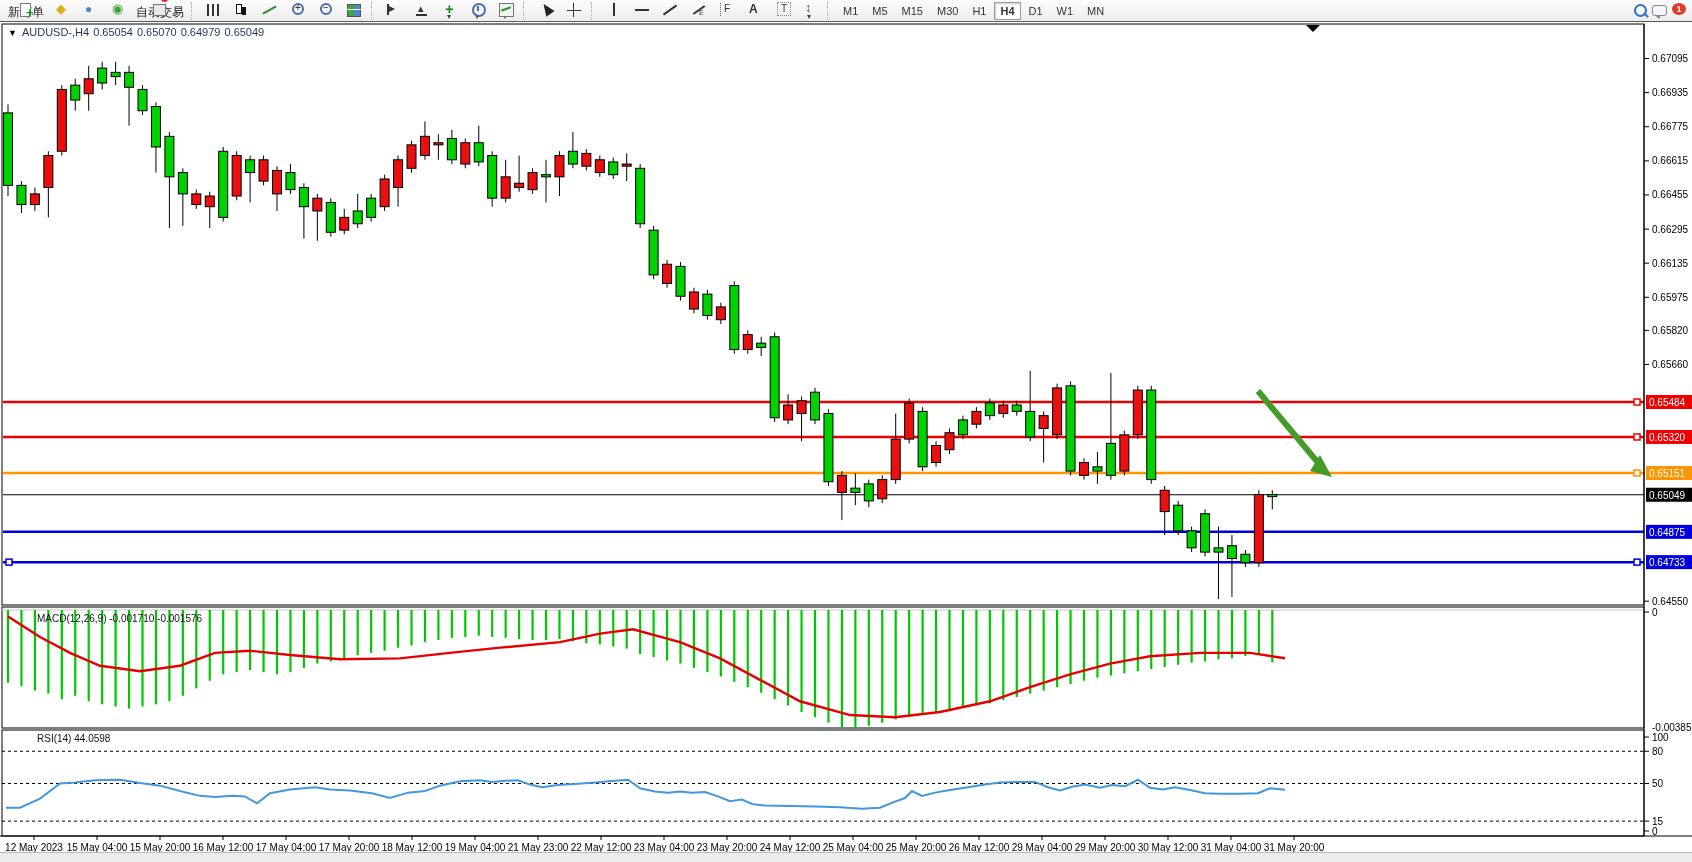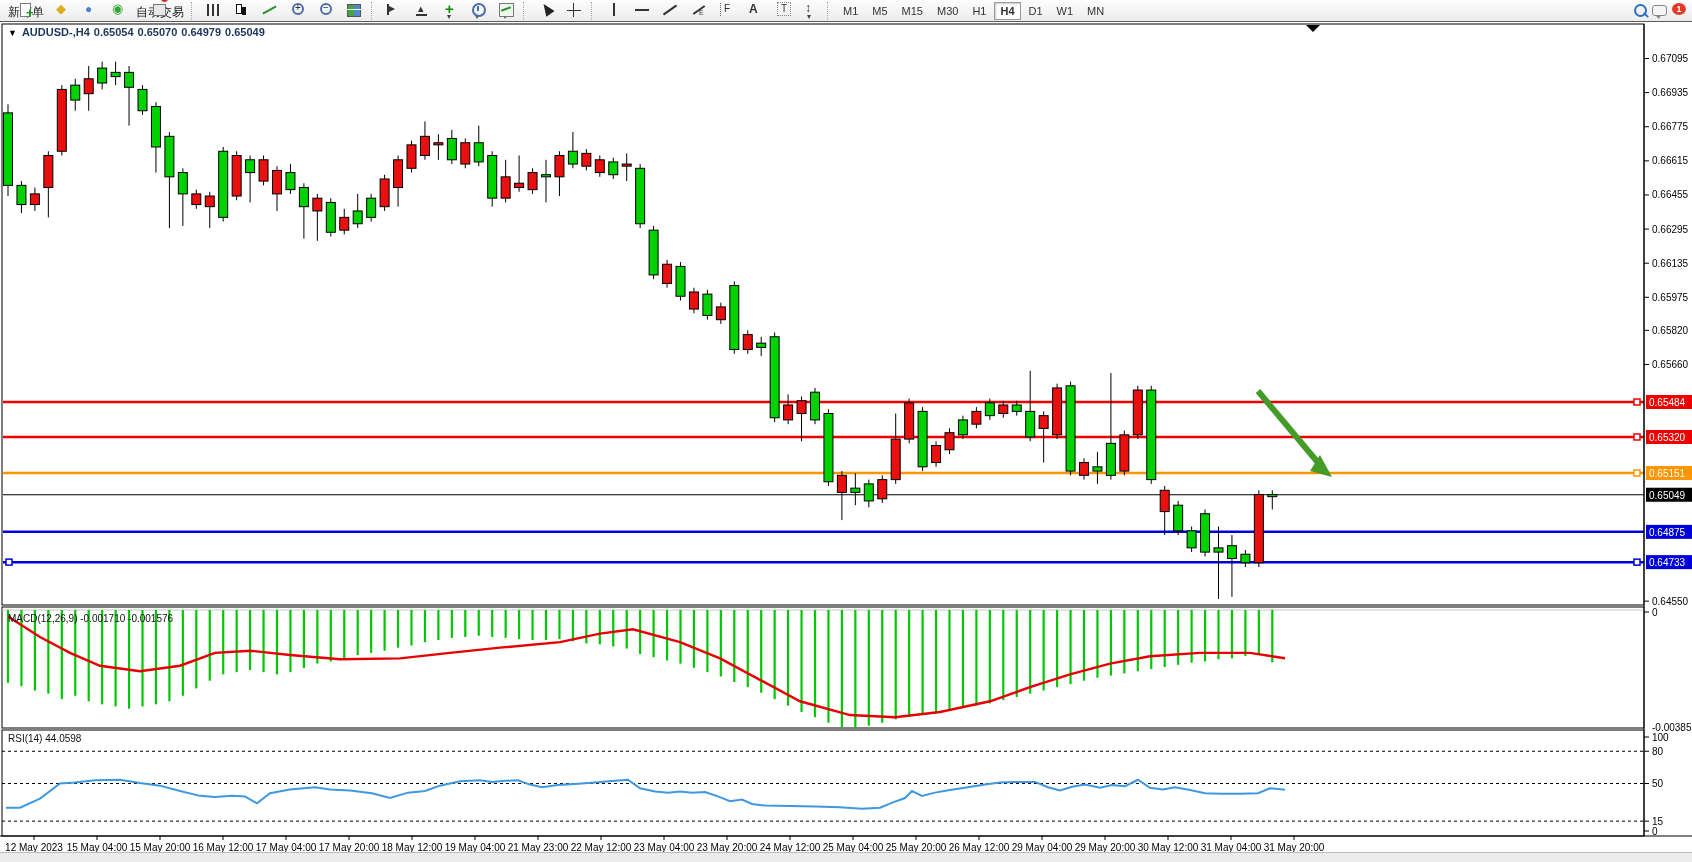--- a/index.html
+++ b/index.html
@@ -59,25 +59,25 @@
   .g-search::before{content:"";left:3px;top:2px;width:9px;height:9px;border:2px solid #2d6fc2;border-radius:50%;}
   .g-search::after{content:"";left:12px;top:12px;width:6px;height:2px;background:#2d6fc2;transform:rotate(45deg);}
   .g-chat::before{content:"";left:1px;top:3px;width:13px;height:9px;border:1px solid #888;border-radius:3px;background:#f5f5f5;}
   .g-chat::after{content:"";left:4px;top:13px;width:0;height:0;border-left:4px solid transparent;border-right:2px solid transparent;border-top:4px solid #888;}
   .dd-arrow{font-size:8px;color:#444;margin:0 2px 0 0;}
   #chat-badge{position:absolute;right:6px;top:1px;min-width:12px;height:12px;border-radius:50%;
      background:#e23a28;color:#fff;font-size:9px;font-weight:bold;text-align:center;line-height:12px;padding:0 1px;}
   #tb-right{position:relative;display:flex;align-items:center;padding-right:22px;}
   
   #chart-area{position:absolute;left:0;top:23px;width:1692px;height:839px;background:#fff;}
-  #title-row{position:absolute;left:8px;top:3px;font-size:11px;color:#1c355e;z-index:5;font-weight:bold;}
+  #title-row{position:absolute;left:8px;top:3px;font-size:11px;color:#1c355e;z-index:5;}
   #title-row .tri{color:#000;font-size:9px;margin-right:5px;}
   #title-row span{margin-right:4px;}
   #chart-canvas{position:absolute;left:0;top:0;}
-  .pane-label{position:absolute;font-size:10px;color:#111;z-index:5;}
+  .pane-label{position:absolute;font-size:10px;color:#111;z-index:5;padding-left:29px;}
   svg text{font-family:"Liberation Sans",sans-serif;}
   #bottom-strip{position:absolute;left:0;top:852px;width:1692px;height:10px;background:#ececec;border-top:1px solid #bbb;}
 </style>
 </head>
 <body>
 
 <div id="app">
   <div id="toolbar">
       <span class="tb-btn">
         <span class="ic g-doc"></span>

